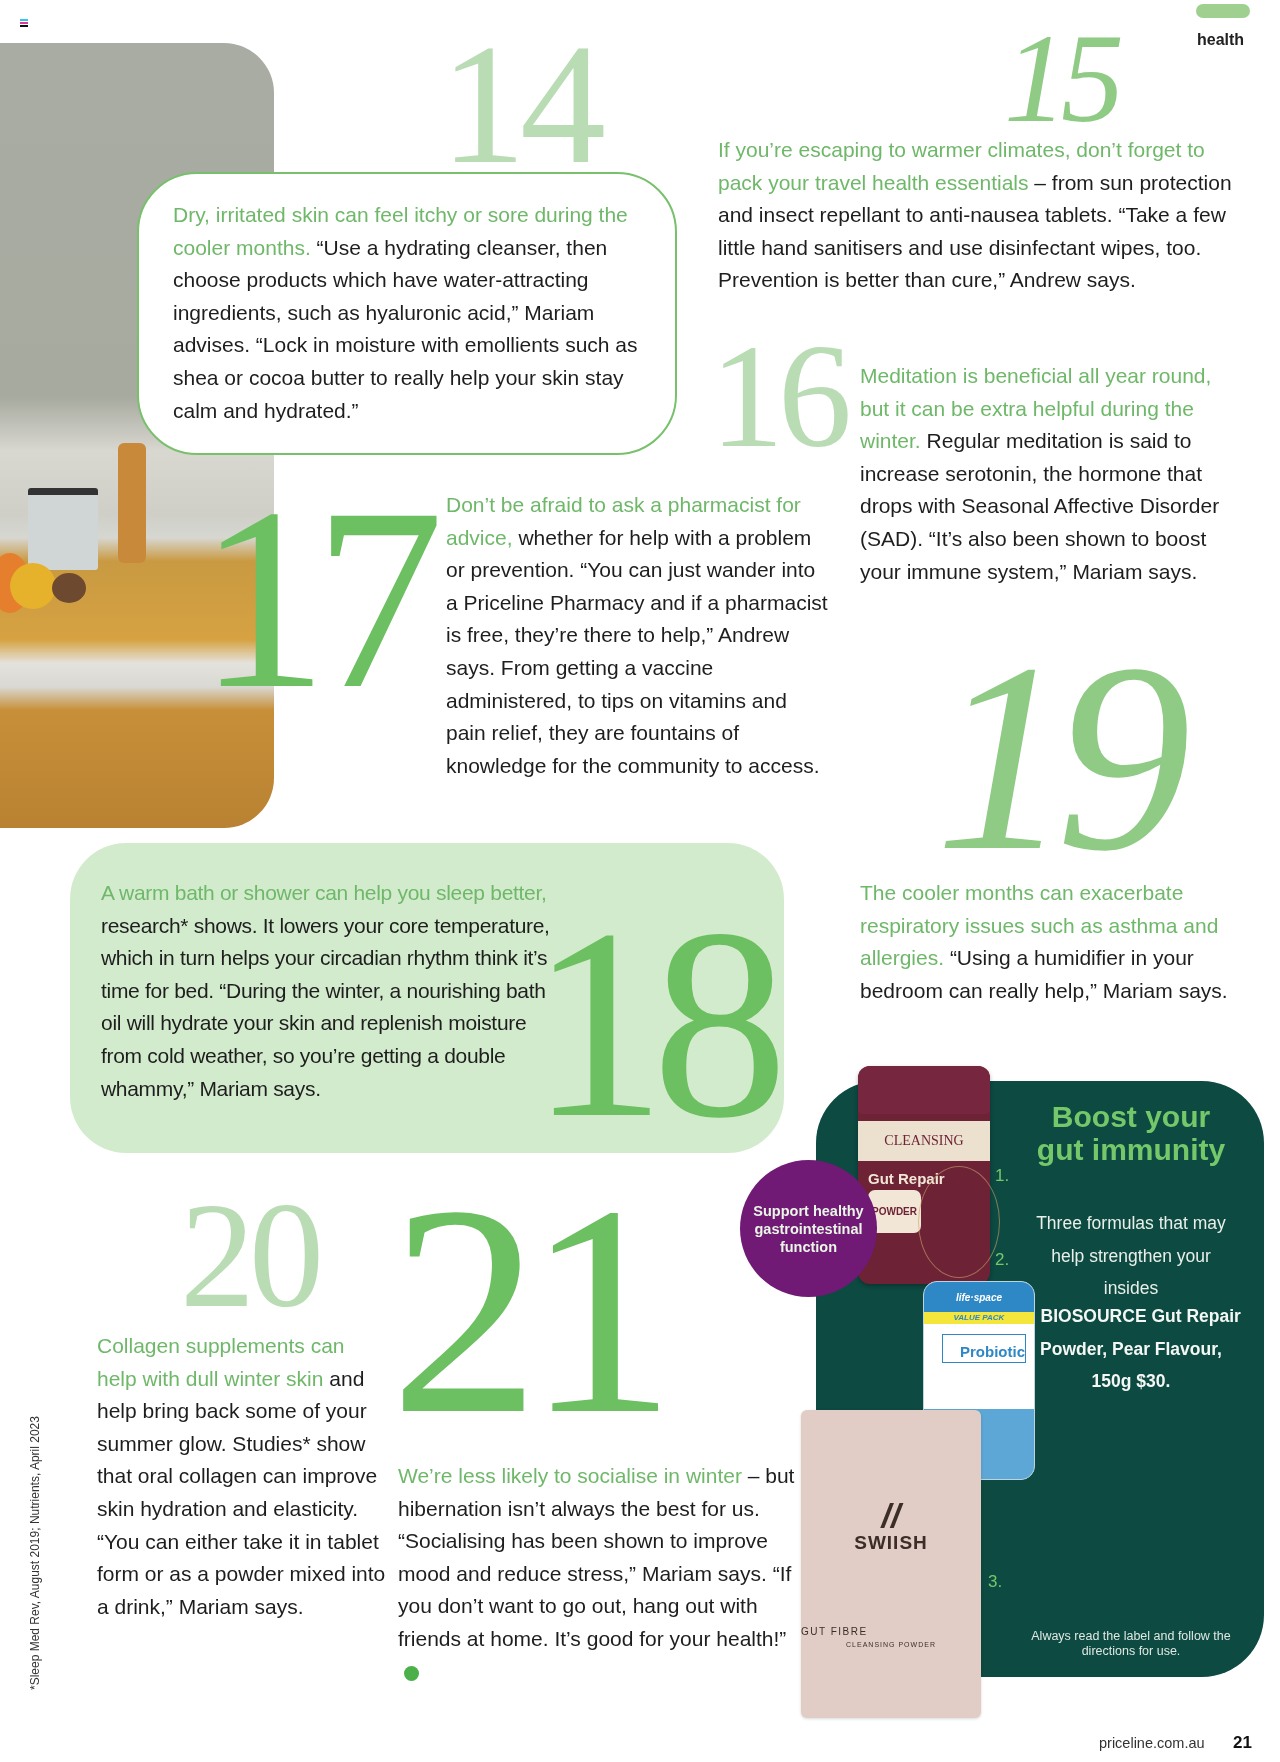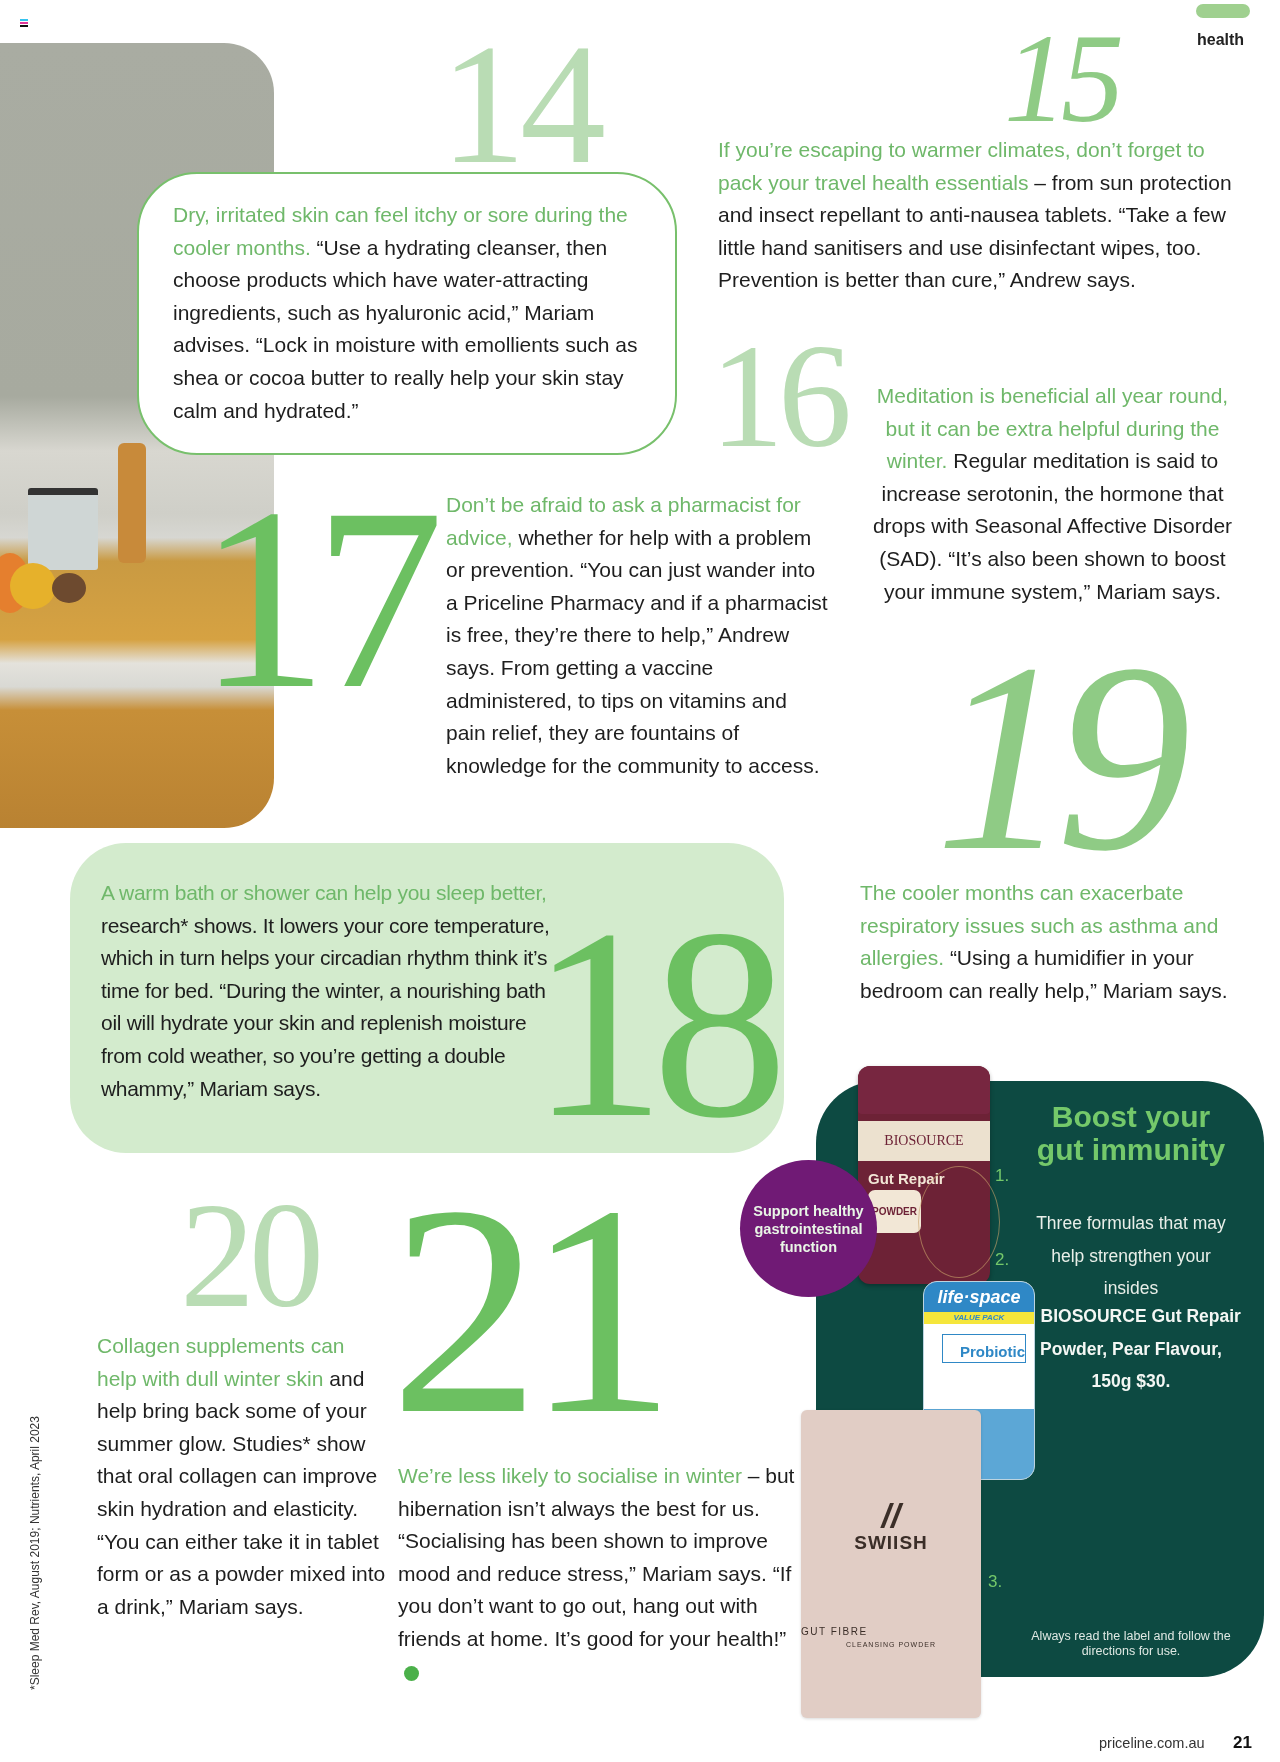--- a/index.html
+++ b/index.html
@@ -38,21 +38,21 @@
     .badge span { font-size:14.5px; line-height:18px; font-weight:bold; color:#e9f6e6; }
     .jar-bio { left:858px; top:1066px; width:132px; height:218px; border-radius:12px; background:#6d2236;
       box-shadow:0 2px 4px rgba(0,0,0,.3); }
     .jar-bio .lid { position:absolute; left:0; top:0; width:100%; height:48px; background:#772640; border-radius:12px 12px 4px 4px; }
     .jar-bio .label { position:absolute; left:0; top:55px; width:100%; height:40px; background:#ece1cf; display:flex; align-items:center; justify-content:center;
       font-size:14px; color:#6d2236; font-family:"Liberation Serif", serif; }
     .jar-bio .name { position:absolute; left:10px; top:104px; font-size:15px; font-weight:bold; color:#f2e7d6; }
     .jar-bio .pill { position:absolute; left:10px; top:124px; font-size:10px; font-weight:bold; color:#6d2236; background:#f2e7d6; padding:16px 4px; border-radius:7px; }
     .jar-bio .curve { position:absolute; right:-10px; top:100px; width:80px; height:110px; border:1.5px solid #c9a36b; border-radius:50%; opacity:.6; }
     .bottle-ls { left:923px; top:1281px; width:110px; height:197px; border-radius:14px; background:#fff; border:1px solid #bcd4e0; overflow:hidden; }
-    .bottle-ls .cap { height:30px; background:#2f88c6; color:#fff; font-size:18px; font-style:italic; font-weight:bold; display:flex; align-items:center; justify-content:center; }
+    .bottle-ls .cap { height:30px; background:#2f88c6; color:#fff; font-size:10px; font-style:italic; font-weight:bold; display:flex; align-items:center; justify-content:center; }
     .bottle-ls .value { height:12px; background:#f5e63b; color:#2f88c6; font-size:8px; font-weight:bold; font-style:italic; text-align:center; line-height:12px; }
     .bottle-ls .prob { margin:10px 8px 0 18px; border:1.5px solid #2f88c6; color:#2f88c6; font-size:15px; font-weight:bold; text-align:right; padding:8px 0 2px; }
     .bottle-ls .band { position:absolute; left:0; bottom:0; width:100%; height:70px; background:#3f98cf; opacity:.85; }
     .pouch { left:801px; top:1410px; width:180px; height:308px; background:#e1cdc5; border-radius:6px;
       box-shadow:0 1px 3px rgba(0,0,0,.15); }
     .pouch .logo { position:absolute; top:86px; width:100%; text-align:center; font-size:34px; font-weight:bold; font-style:italic; color:#3b2e28; }
     .pouch .brand { position:absolute; top:122px; width:100%; text-align:center; font-size:19px; font-weight:bold; color:#3b2e28; letter-spacing:1px; }
     .pouch .fibre { position:absolute; top:216px; width:100%; text-align:left; font-size:10px; color:#3b2e28; letter-spacing:1.5px; }
     .pouch .cleanse { position:absolute; top:231px; width:100%; text-align:center; font-size:7px; color:#3b2e28; letter-spacing:1px; }
     .footnote { left:28px; top:1690px; transform-origin:0 0; transform:rotate(-90deg); font-size:12px; color:#333; white-space:nowrap; }
@@ -81,21 +81,21 @@
 </div>
 
 <div class="num light" style="left:440px; top:18px; font-size:172px;">14</div>
 <div class="abs box14"></div>
 <div class="para" style="left:173px; top:199px; width:495px;"><span class="hl">Dry, irritated skin can feel itchy or sore during the cooler months.</span><span> “Use a hydrating cleanser, then choose products which have water-attracting ingredients, such as hyaluronic acid,” Mariam advises. “Lock in moisture with emollients such as shea or cocoa butter to really help your skin stay calm and hydrated.”</span></div>
 
 <div class="num mid" style="left:1004px; top:16px; font-size:126px;">15</div>
 <div class="para" style="left:718px; top:134px; width:520px;"><span class="hl">If you’re escaping to warmer climates, don’t forget to pack your travel health essentials</span><span> – from sun protection and insect repellant to anti-nausea tablets. “Take a few little hand sanitisers and use disinfectant wipes, too. Prevention is better than cure,” Andrew says.</span></div>
 
 <div class="num light" style="left:710px; top:322px; font-size:148px;">16</div>
-<div class="para" style="left:860px; top:380px; width:385px;text-align:center;"><span class="hl">Meditation is beneficial all year round, but it can be extra helpful during the winter.</span><span> Regular meditation is said to increase serotonin, the hormone that drops with Seasonal Affective Disorder (SAD). “It’s also been shown to boost your immune system,” Mariam says.</span></div>
+<div class="para" style="left:860px; top:360px; width:385px;"><span class="hl">Meditation is beneficial all year round, but it can be extra helpful during the winter.</span><span> Regular meditation is said to increase serotonin, the hormone that drops with Seasonal Affective Disorder (SAD). “It’s also been shown to boost your immune system,” Mariam says.</span></div>
 
 <div class="num bold" style="left:198px; top:468px; font-size:260px; letter-spacing:-14px;">17</div>
 <div class="para" style="left:446px; top:489px; width:385px;"><span class="hl">Don’t be afraid to ask a pharmacist for advice,</span><span> whether for help with a problem or prevention. “You can just wander into a Priceline Pharmacy and if a pharmacist is free, they’re there to help,” Andrew says. From getting a vaccine administered, to tips on vitamins and pain relief, they are fountains of knowledge for the community to access.</span></div>
 
 <div class="num mid" style="left:935px; top:622px; font-size:270px; letter-spacing:-14px;">19</div>
 <div class="para" style="left:860px; top:877px; width:390px;"><span class="hl">The cooler months can exacerbate respiratory issues such as asthma and allergies.</span><span> “Using a humidifier in your bedroom can really help,” Mariam says.</span></div>
 
 <div class="abs box18"></div>
 <div class="num bold" style="left:530px; top:888px; font-size:272px; letter-spacing:-14px;">18</div>
 <div class="para" style="left:101px; top:877px; width:450px; letter-spacing:-0.3px;"><span class="hl">A warm bath or shower can help you sleep better,</span><span> research* shows. It lowers your core temperature, which in turn helps your circadian rhythm think it’s time for bed. “During the winter, a nourishing bath oil will hydrate your skin and replenish moisture from cold weather, so you’re getting a double whammy,” Mariam says.</span></div>
@@ -113,21 +113,21 @@
   <div><span class="n">1.</span> <span>BIOSOURCE Gut Repair Powder, Pear Flavour, 150g $30.</span></div>
 </div>
 <div class="abs gut-note">Always read the label and follow the directions for use.</div>
 
 <div class="abs marker" style="left:995px; top:1166px;">1.</div>
 <div class="abs marker" style="left:995px; top:1250px;">2.</div>
 <div class="abs marker" style="left:988px; top:1572px;">3.</div>
 
 <div class="abs jar-bio">
   <div class="lid"></div>
-  <div class="label">BIOSOURCE</div>
+  <div class="label">CLEANSING</div>
   <div class="name">Gut Repair</div>
   <div class="pill">POWDER</div>
   <div class="curve"></div>
 </div>
 
 <div class="abs badge">
   <span>Support healthy gastrointestinal function</span>
 </div>
 
 <div class="abs bottle-ls">

